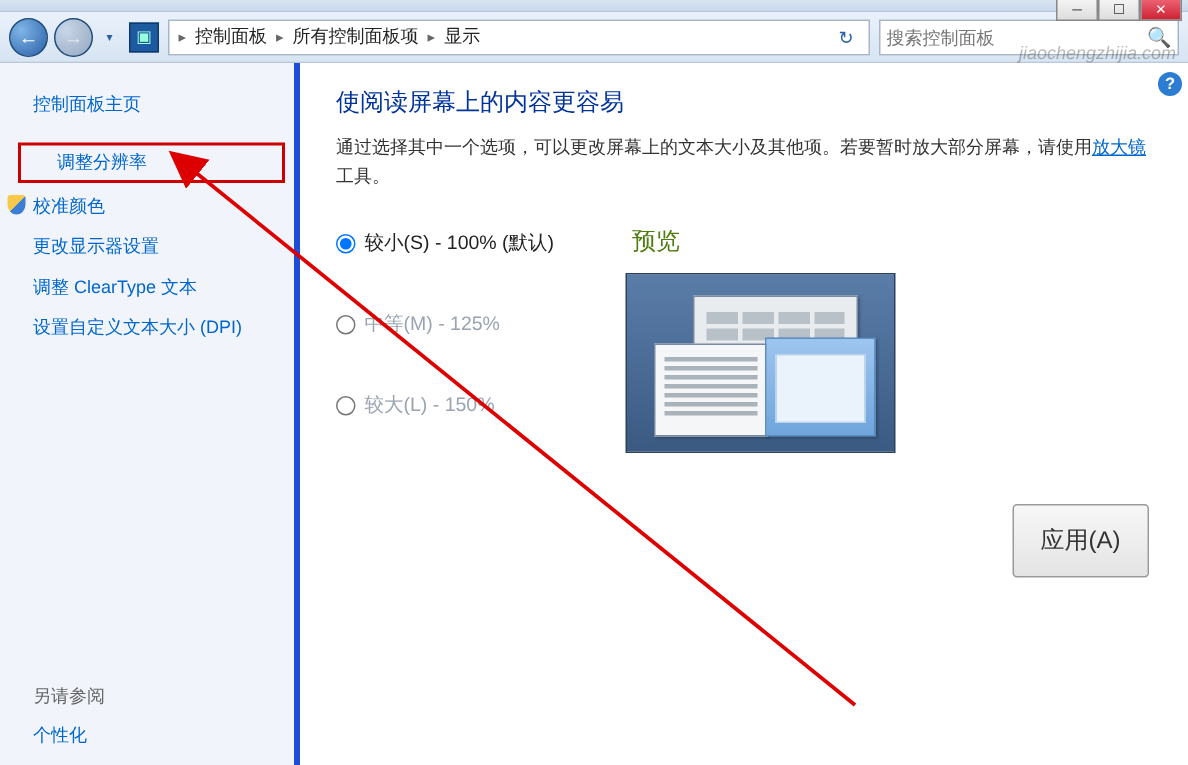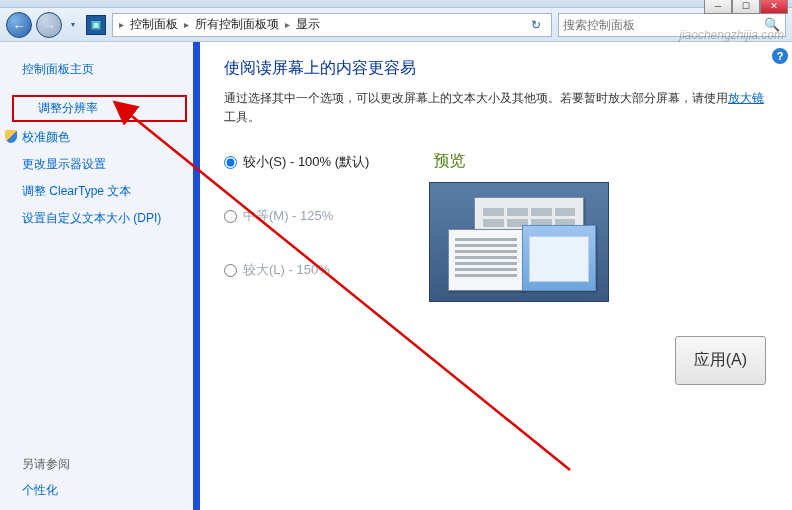--- a/index.html
+++ b/index.html
@@ -14,42 +14,42 @@
     
     .toolbar { height: 34px; background: linear-gradient(to bottom, #eaf1fb, #d7e4f2); display: flex; align-items: center; padding: 0 6px; border-bottom: 1px solid #b8c8dc; gap: 4px; }
     .nav-btn { width: 26px; height: 26px; border-radius: 50%; background: radial-gradient(circle at 30% 30%, #7fb5e6, #2960a8); display:flex; align-items:center; justify-content:center; color:#fff; font-size:13px; border:1px solid #1e4a7a;}
     .nav-btn.disabled { background: radial-gradient(circle at 30% 30%, #c8d6e8, #94a8c0); color:#e0e5eb;}
     .nav-dd { width:14px; height:24px; display:flex; align-items:center; justify-content:center; color:#2960a8; font-size:8px;}
     .addr-icon { width:20px; height:20px; background:#1e5aa0; border:1px solid #0d3a6e; display:flex; align-items:center; justify-content:center; color:#9fd; font-size:11px; margin-left:2px;}
     .breadcrumb { flex: 1; height: 24px; background: #fff; border: 1px solid #a7b6c9; display: flex; align-items: center; padding: 0 4px; gap: 2px; margin: 0 2px; font-size:12px;}
     .bc-sep { color: #666; font-size: 10px; padding: 0 2px; }
     .bc-item { color: #222; padding: 0 2px; }
     .bc-refresh { padding:0 6px; color:#2960a8;}
-    .searchbox { width: 228px; height: 24px; background: #fff; border: 1px solid #a7b6c9; display: flex; align-items: center; padding: 0 4px; }
+    .searchbox { width: 200px; height: 24px; background: #fff; border: 1px solid #a7b6c9; display: flex; align-items: center; padding: 0 4px; }
     .searchbox input { border: none; outline: none; flex:1; font-size:12px; color:#777;}
     .search-icon { color:#2960a8; font-size:13px; margin-left:4px;}
     
     
     .main { display: flex; height: calc(510px - 8px - 34px); }
-    .sidebar { width: 200px; background: #f1f5fb; border-right: 7px solid #1d4ed8; padding: 14px 0 0 0; position: relative; }
+    .sidebar { width: 200px; background: #f1f5fb; border-right: 4px solid #1d4ed8; padding: 14px 0 0 0; position: relative; }
     .sidebar-link { display: block; padding: 5px 10px 5px 22px; color: #0066cc; font-size: 12px; cursor: pointer; position:relative;}
     .sidebar-link.main-link { color:#0066cc; }
     .sidebar-link.highlighted { border: 2px solid #c00; margin: 2px 6px 2px 12px; padding: 3px 24px; }
     .sidebar-icon { position:absolute; left:4px; width:14px; height:14px; display:flex; align-items:center; justify-content:center;}
     .shield { background: linear-gradient(135deg,#f6c94a 50%,#3a7ed6 50%); border-radius: 2px 2px 50% 50%; width:12px; height:13px;}
     .sidebar-bottom { position:absolute; bottom: 6px; left:0; right:0;}
     .sidebar-seealso { color:#666; padding: 4px 22px; font-size:12px;}
     
     .content { flex: 1; padding: 16px 20px 12px 24px; position: relative; }
     .help-icon { position:absolute; right:4px; top:6px; width:16px; height:16px; border-radius:50%; background:#2b7cd3; color:#fff; display:flex; align-items:center; justify-content:center; font-size:11px; font-weight:bold;}
     .content h1 { font-size: 16px; font-weight: normal; color: #003399; margin-bottom: 10px; }
     .content p.desc { font-size: 12px; color: #333; line-height: 1.6; margin-bottom: 24px; }
     .content p.desc a { color: #0066cc; text-decoration: underline; }
     
-    .options { display: flex; gap: 60px; }
+    .options { display: flex; gap: 48px; }
     .radio-col { display: flex; flex-direction: column; gap: 36px; padding-top: 2px;}
     .radio-row { display:flex; align-items:center; gap: 6px; font-size:13px; color:#222;}
     .radio-row input { margin:0;}
     .radio-row.dim { color: #9aa4b0;}
     
     .preview-col { }
     .preview-label { font-size:16px; color:#4d7c0f; margin-bottom: 10px; padding-left: 4px;}
     .preview-box { width: 180px; height: 120px; background: linear-gradient(to bottom,#5a7da8,#3b5a82); border:1px solid #2a4260; position:relative; overflow:hidden;}
     .preview-win { position:absolute; background:#fff; border:1px solid #7a8aa0; box-shadow: 1px 1px 2px rgba(0,0,0,0.3);}
     .preview-win.w1 { left:44px; top:14px; width:110px; height:58px; background:#e8ecef;}

